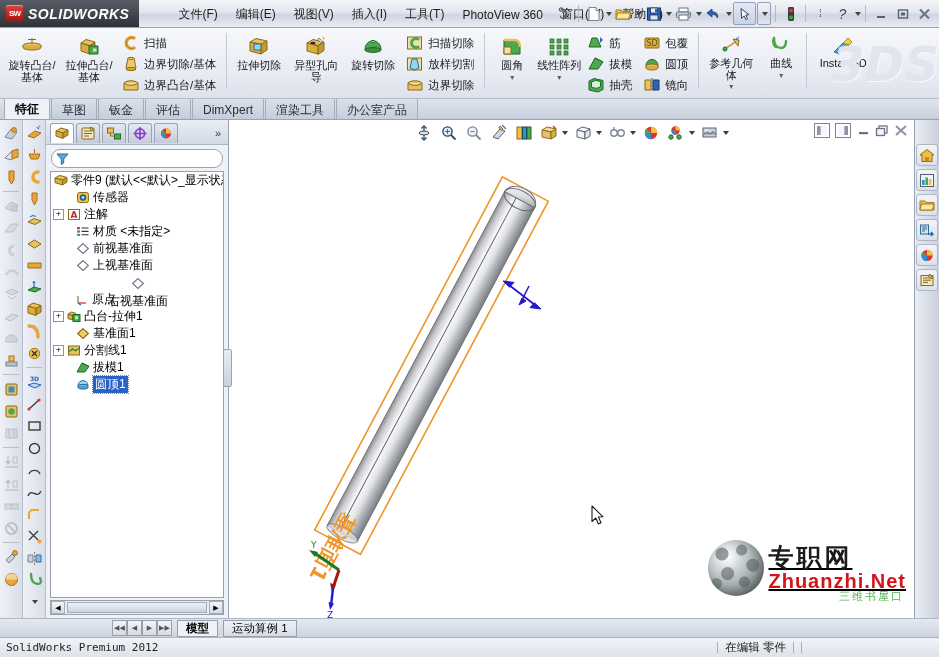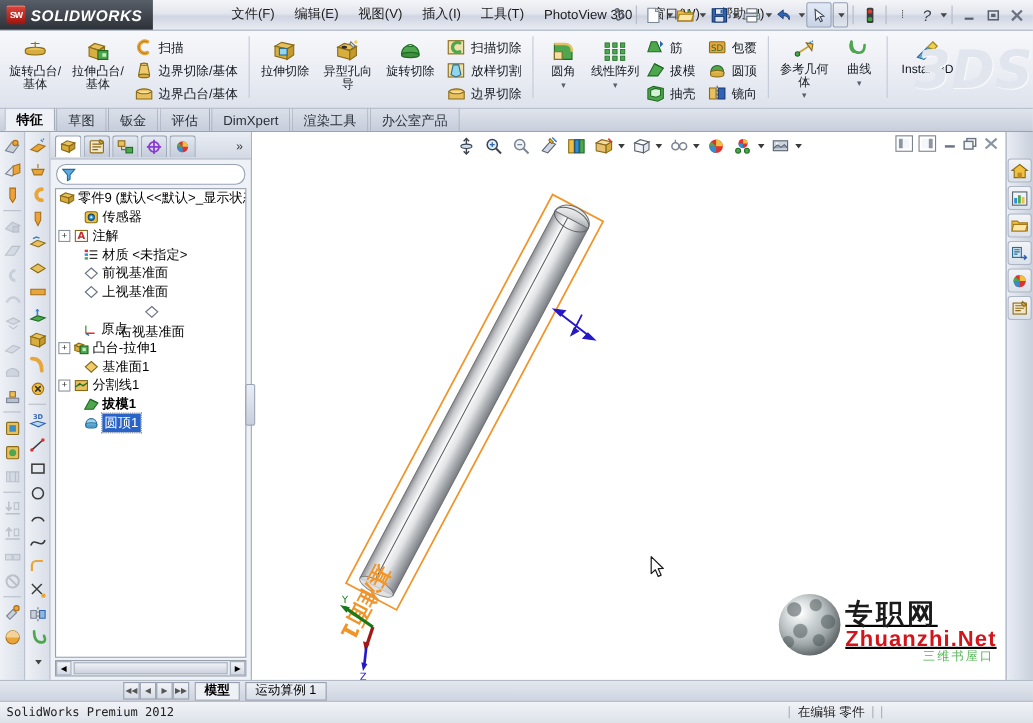--- a/index.html
+++ b/index.html
@@ -8,23 +8,23 @@
     font-family:"Liberation Sans","DejaVu Sans",sans-serif;
     font-size:12px;
     background:#d4d0c8;
     position:relative;
     user-select:none;
   }
   .app{width:939px;height:657px;position:relative;display:flex;flex-direction:column;
        background:linear-gradient(#eef1f6,#dfe4ec);}
 
   
-  .titlebar{height:27px;position:relative;display:flex;align-items:flex-start;
+  .titlebar{height:27px;position:relative;display:flex;align-items:flex-end;
     background:linear-gradient(#f4f5f8 0%,#e3e6ee 45%,#cfd5e2 55%,#e8ebf2 100%);
-    border-bottom:1px solid #9aa3b5;gap:32px;}
+    border-bottom:1px solid #9aa3b5;}
   .sw-logo{display:flex;align-items:center;gap:5px;padding:0 10px 0 6px;height:27px;
     background:linear-gradient(#585e68,#2d3138);}
   .sw-mark{width:17px;height:17px;border-radius:2px;
     background:linear-gradient(#e2453c,#9d140f);
     display:flex;align-items:center;justify-content:center;
     color:#fff;font-size:8px;font-weight:bold;letter-spacing:-1px;
     box-shadow:inset 0 1px 0 rgba(255,255,255,.45);}
   .sw-text{color:#ffffff;font-weight:bold;font-style:italic;font-size:14px;letter-spacing:.5px;}
   .menus{display:flex;align-items:center;gap:0px;margin-left:30px;}
   .menus .mi{padding:4px 9px;color:#1d1d1d;font-size:12px;white-space:nowrap;}
@@ -929,21 +929,21 @@
           <div class="tplus">+</div>
           <div class="ticn">
             <svg width="14" height="13" viewBox="0 0 14 13">
                 <rect x="1.5" y="2" width="11" height="9" fill="#e8c15e" stroke="#8a6b18"></rect>
                 <path d="M1.5 8l4-3.5 3 2.5 4-3" fill="#4ea64e" stroke="#1f6b22"></path>
               </svg>
           </div>
           <div class="tlbl">分割线1</div>
         </div>
 
-        <div class="trow" style="padding-left:13px;font-weight:bold;">
+        <div class="trow" style="padding-left:13px;">
           <div class="tspace"></div>
           <div class="ticn">
             <svg width="14" height="13" viewBox="0 0 14 13">
                 <path d="M1 11l5-9 7 3.4-4.2 5.6z" fill="#4ea64e" stroke="#1f6b22"></path>
                 <path d="M6 2l7 3.4" stroke="#1f6b22"></path>
               </svg>
           </div>
           <div class="tlbl">拔模1</div>
         </div>
 

